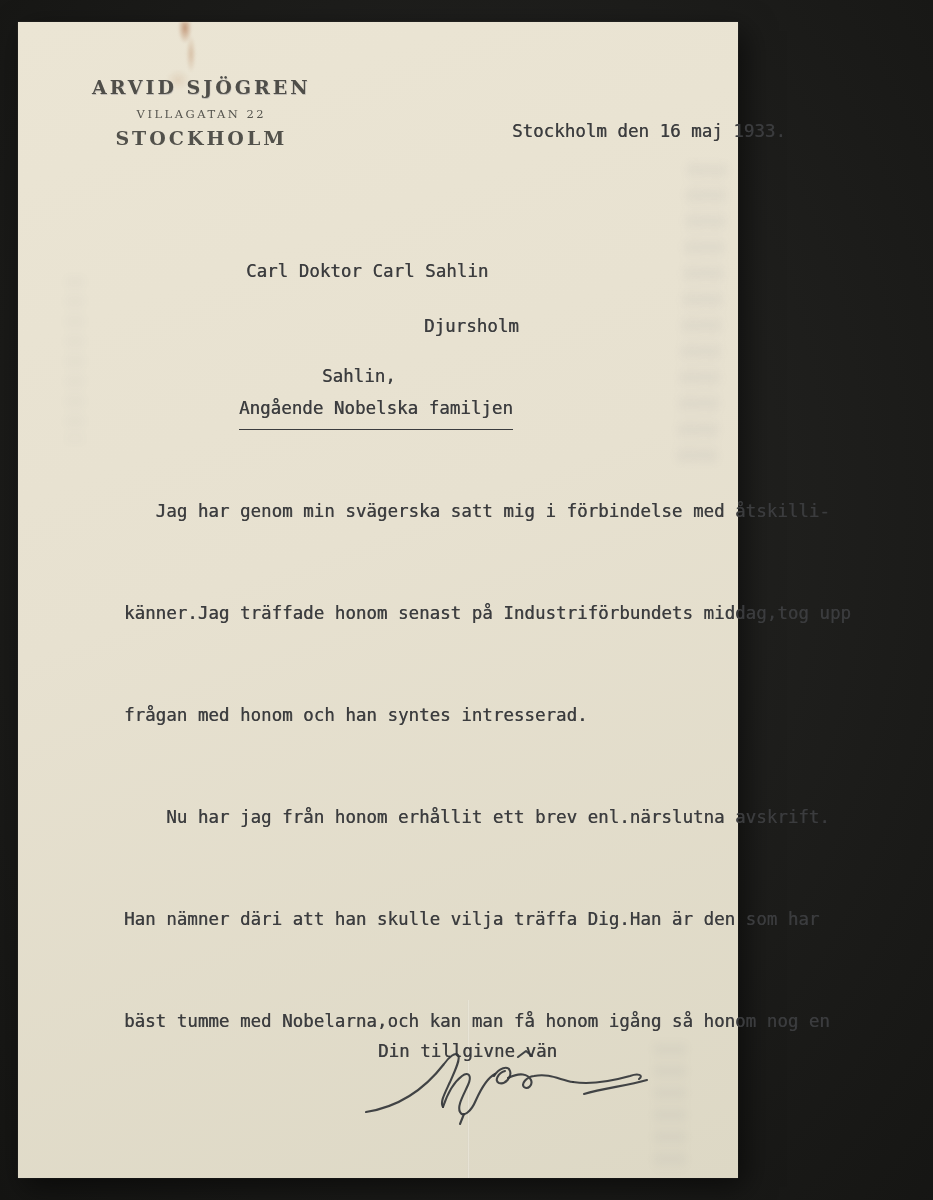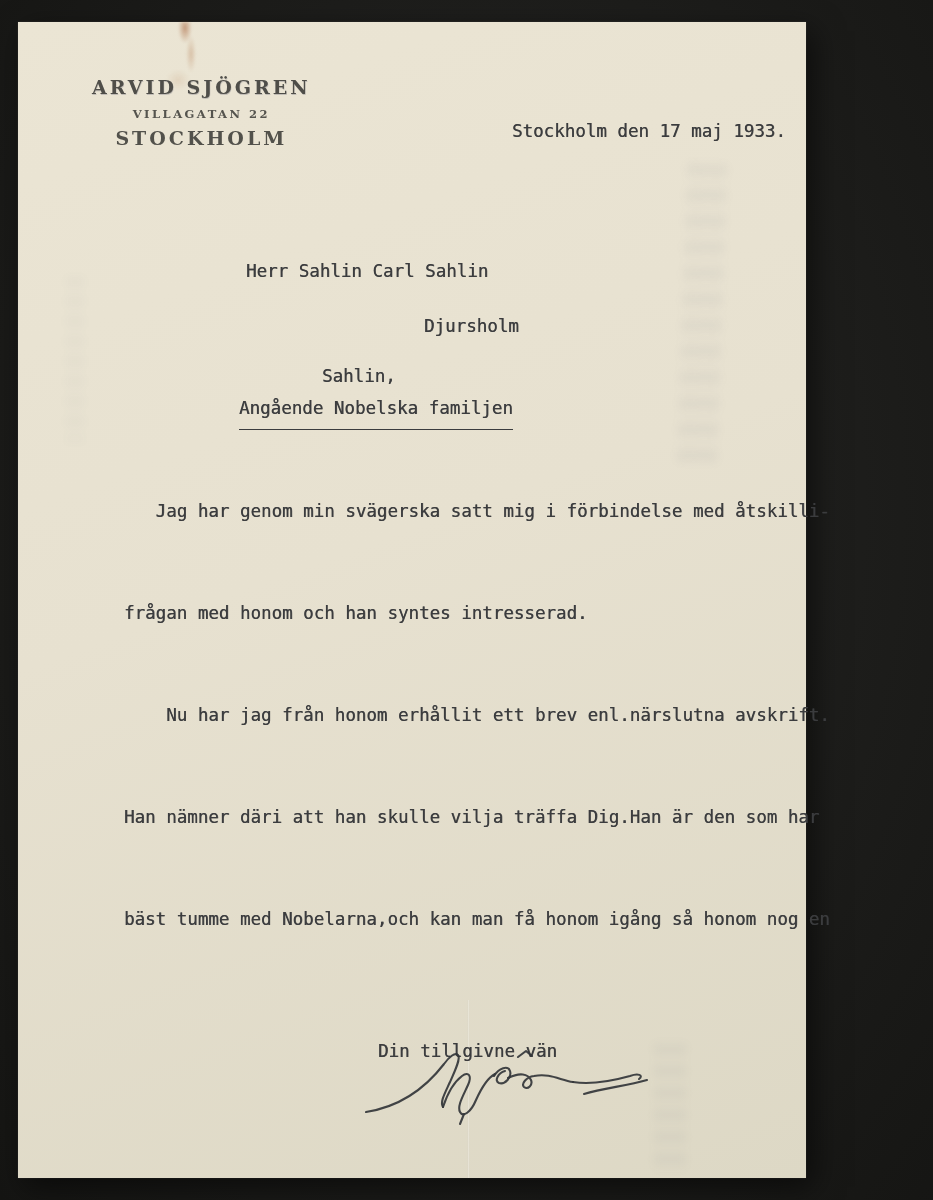--- a/index.html
+++ b/index.html
@@ -6,41 +6,41 @@
   body {
     width:933px; height:1200px; overflow:hidden;
     background:#1b1b19;
     font-family:"DejaVu Sans", sans-serif;
   }
   .scene {
     position:relative; width:933px; height:1200px;
     background: radial-gradient(ellipse at 52% 42%, #262624 0%, #1d1d1b 55%, #151513 100%);
   }
   .paper {
-    position:absolute; left:18px; top:22px; width:788px; height:1156px;
+    position:absolute; left:18px; top:22px; width:720px; height:1156px;
     background: linear-gradient(160deg, #ebe5d4 0%, #e7e1d0 40%, #e2dccา 70%, #ddd8c5 100%);
     background: linear-gradient(160deg, #ebe5d4 0%, #e7e1d0 45%, #ddd8c5 100%);
     box-shadow: 7px 9px 28px rgba(0,0,0,0.55), 0 0 2px rgba(255,255,255,0.15);
   }
   
   .typed {
     position:absolute;
     font-family:"DejaVu Sans Mono", monospace;
     font-size:17.5px; line-height:34px;
     color:#3b3c3e; white-space:pre;
     text-shadow: 0.4px 0 0 rgba(59,60,62,0.8);
   }
   
   .letterhead {
     position:absolute; left:74px; top:54px; text-align:center;
     font-family:"DejaVu Serif", serif; color:#4f4e49;
   }
   .lh-name  { font-size:19px;  font-weight:bold; letter-spacing:3px;
               text-shadow:0.5px 0.5px 0 rgba(70,70,95,0.25); }
-  .lh-street{ font-size:11.5px;font-weight:bold; letter-spacing:2.5px; margin-top:9px; color:#55544e;}
+  .lh-street{ font-size:11.5px;font-weight:normal; letter-spacing:2.5px; margin-top:9px; color:#55544e;}
   .lh-city  { font-size:19px;font-weight:bold; letter-spacing:3px;   margin-top:6px; color:#52514b;}
 
   .dateline        { left:494px; top:92px;  }
   .recipient-name  { left:228px; top:232px; }
   .recipient-place { left:366px; top:287px;margin-left:40px; }
   .salutation      { left:304px; top:337px; }
   .subject         { left:221px; top:369px; border-bottom:1.8px solid #3b3c3e; padding-bottom:4px; }
   .body-block      { left:106px; top:404px; }
   .closing         { left:360px; top:1012px;}
 
@@ -83,28 +83,29 @@
     <div class="ghost ghost-bottom"></div>
     <div class="ghost ghost-left"></div>
     <div class="fold"></div>
 
     <div class="letterhead">
       <div class="lh-name">ARVID SJÖGREN</div>
       <div class="lh-street">VILLAGATAN 22</div>
       <div class="lh-city">STOCKHOLM</div>
     </div>
 
-    <div class="typed dateline">Stockholm den 17 maj 1933.</div>
-    <div class="typed recipient-name">Herr Sahlin Carl Sahlin</div>
+    <div class="typed dateline">Stockholm den 16 maj 1933.</div>
+    <div class="typed recipient-name">Carl Doktor Carl Sahlin</div>
     <div class="typed recipient-place">Djursholm</div>
     <div class="typed salutation">Sahlin,</div>
     <div class="typed subject">Angående Nobelska familjen</div>
 
     <div class="typed body-block">
       <div class="line">   Jag har genom min svägerska satt mig i förbindelse med åtskilli-</div>
+      <div class="line">känner.Jag träffade honom senast på Industriförbundets middag,tog upp</div>
       <div class="line">frågan med honom och han syntes intresserad.</div>
       <div class="line">    Nu har jag från honom erhållit ett brev enl.närslutna avskrift.</div>
       <div class="line">Han nämner däri att han skulle vilja träffa Dig.Han är den som har</div>
       <div class="line">bäst tumme med Nobelarna,och kan man få honom igång så honom nog en</div>
       
       
       
       
       
       

